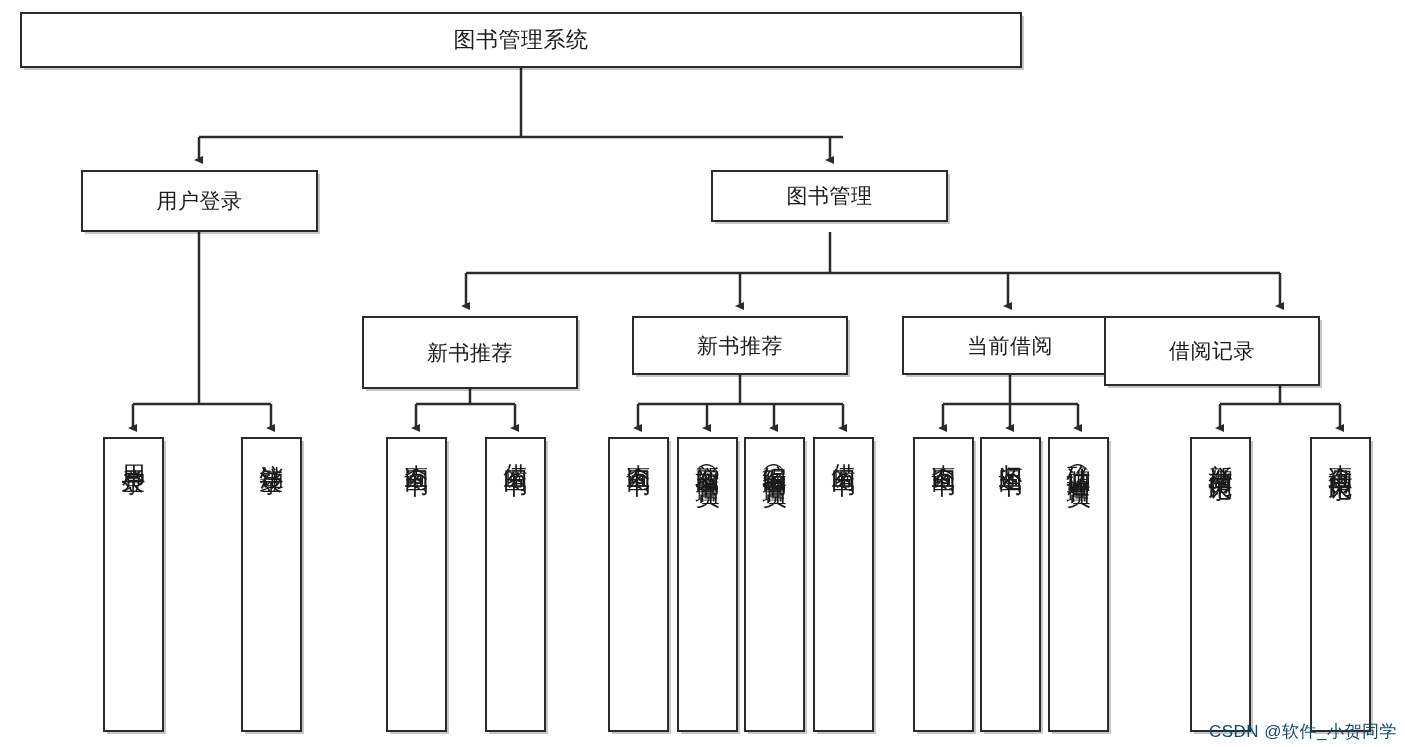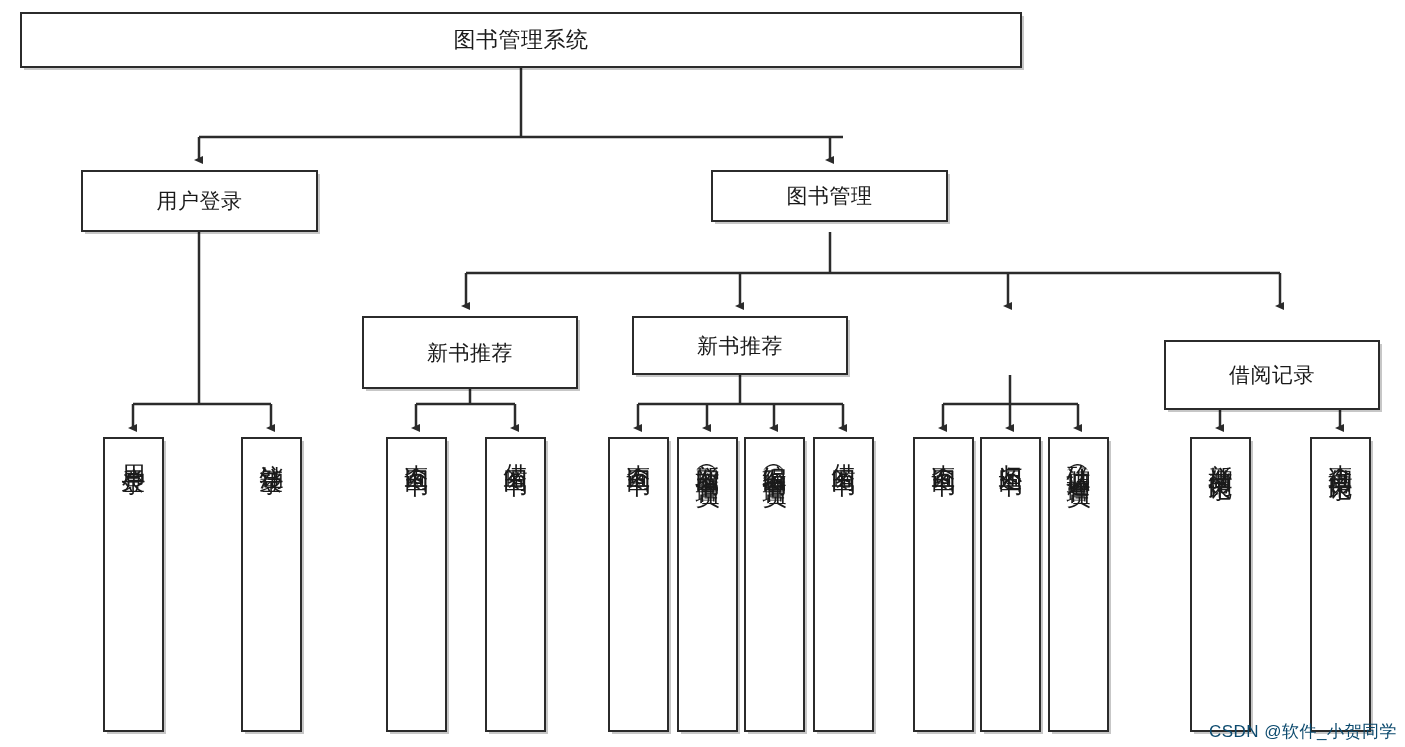--- a/index.html
+++ b/index.html
@@ -139,21 +139,24 @@
   <div class="node horiz" style="left:711px; top:170px; width:237px; height:52px;">
     <span class="node-label">图书管理</span>
   </div>
 
   <div class="node horiz" style="left:362px; top:316px; width:216px; height:73px;">
     <span class="node-label">新书推荐</span>
   </div>
   <div class="node horiz" style="left:632px; top:316px; width:216px; height:59px;">
     <span class="node-label">新书推荐</span>
   </div>
-  <div class="node horiz" style="left:1164px; top:316px; width:216px; height:70px;margin-top:24px;">
+  <div class="node horiz" style="left:902px; top:316px; width:216px; height:59px;">
+    <span class="node-label">当前借阅</span>
+  </div>
+  <div class="node horiz" style="left:1104px; top:316px; width:216px; height:70px;">
     <span class="node-label">借阅记录</span>
   </div>
 
   <div class="node vert vcenter" style="left:103px; top:437px; width:61px; height:295px;">
     <span class="node-label">用户登录</span>
   </div>
   <div class="node vert vcenter" style="left:241px; top:437px; width:61px; height:295px;">
     <span class="node-label">注销登录</span>
   </div>
 

